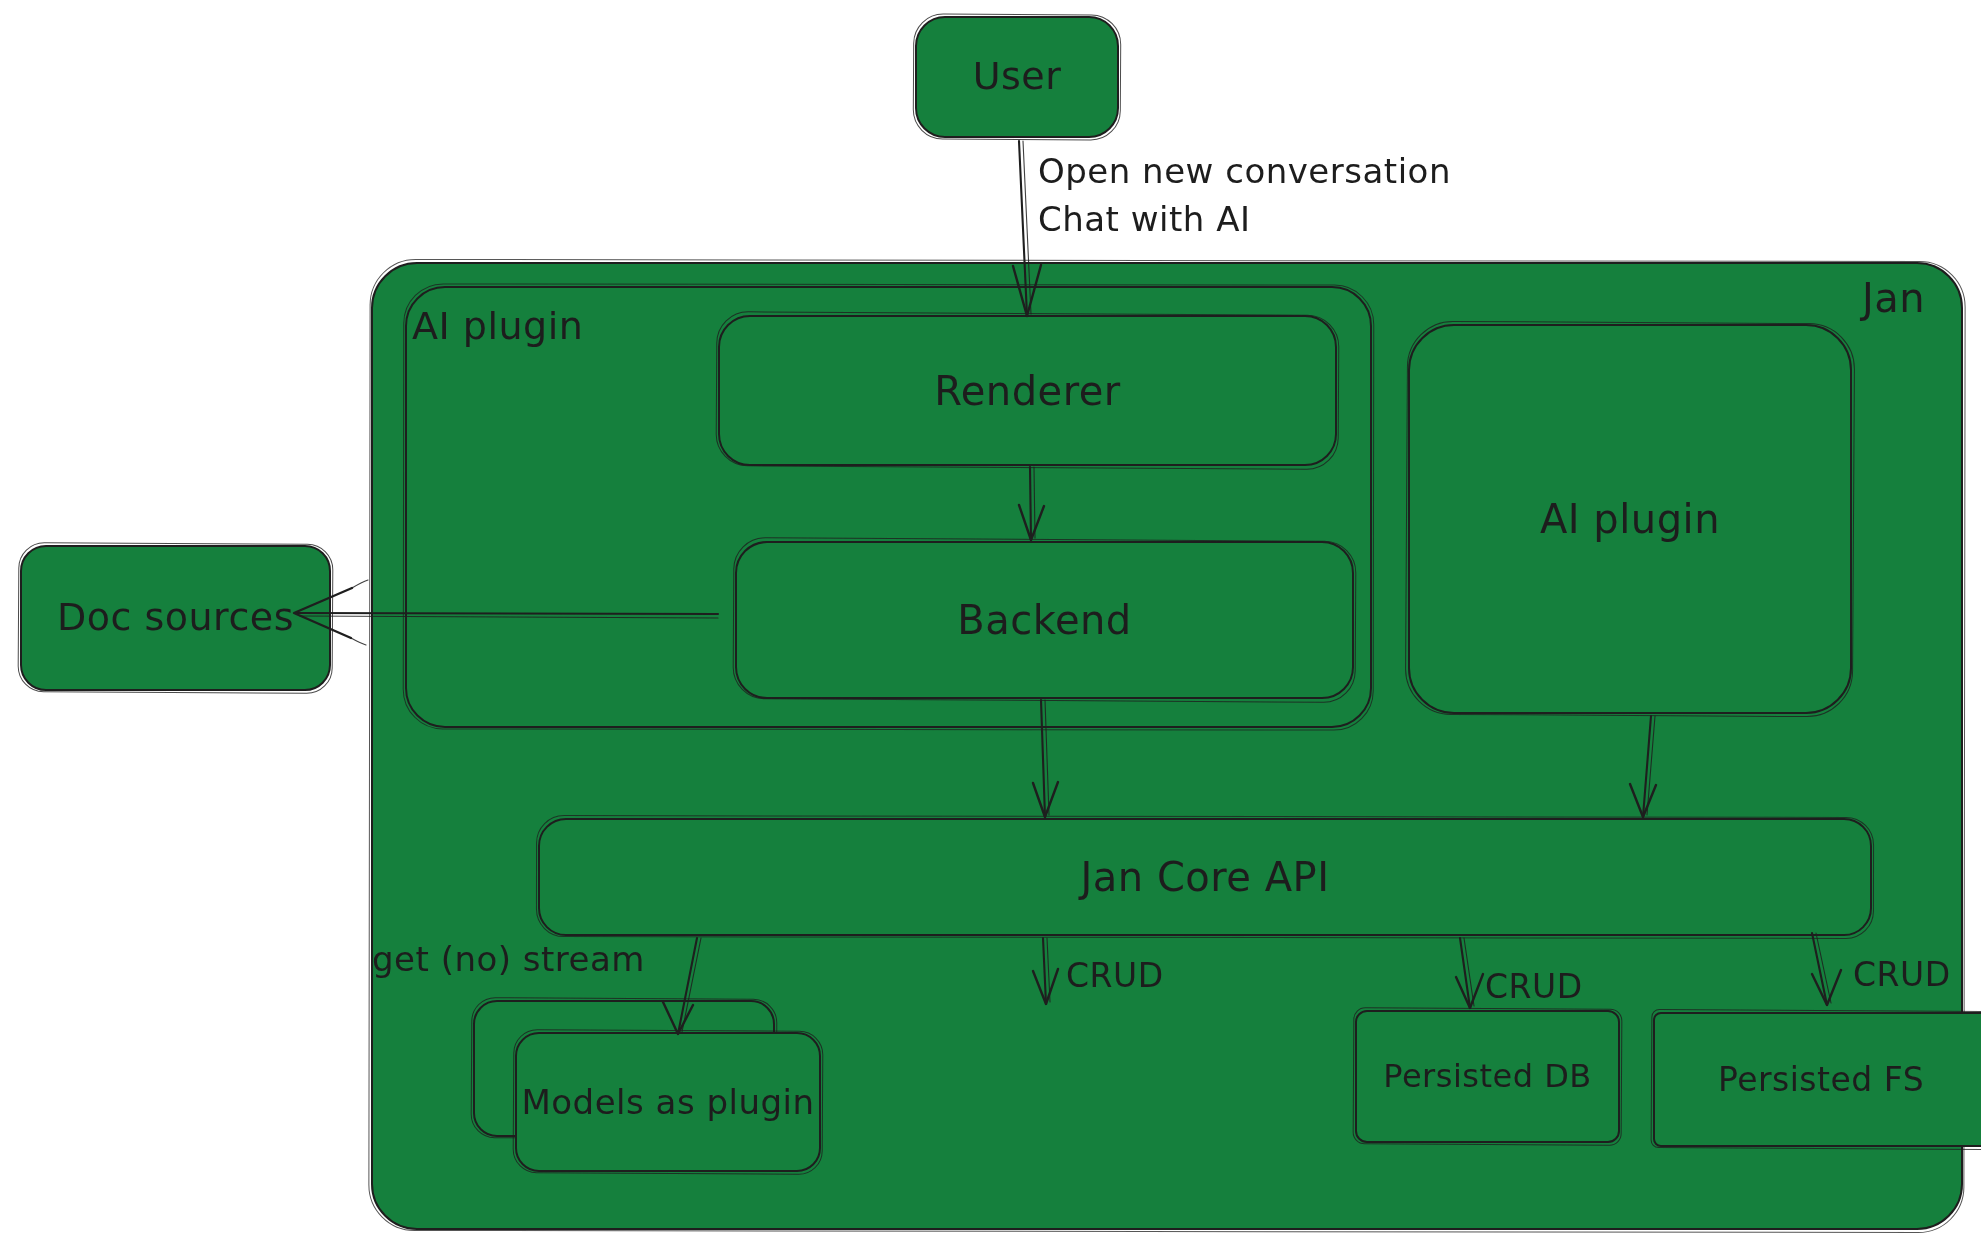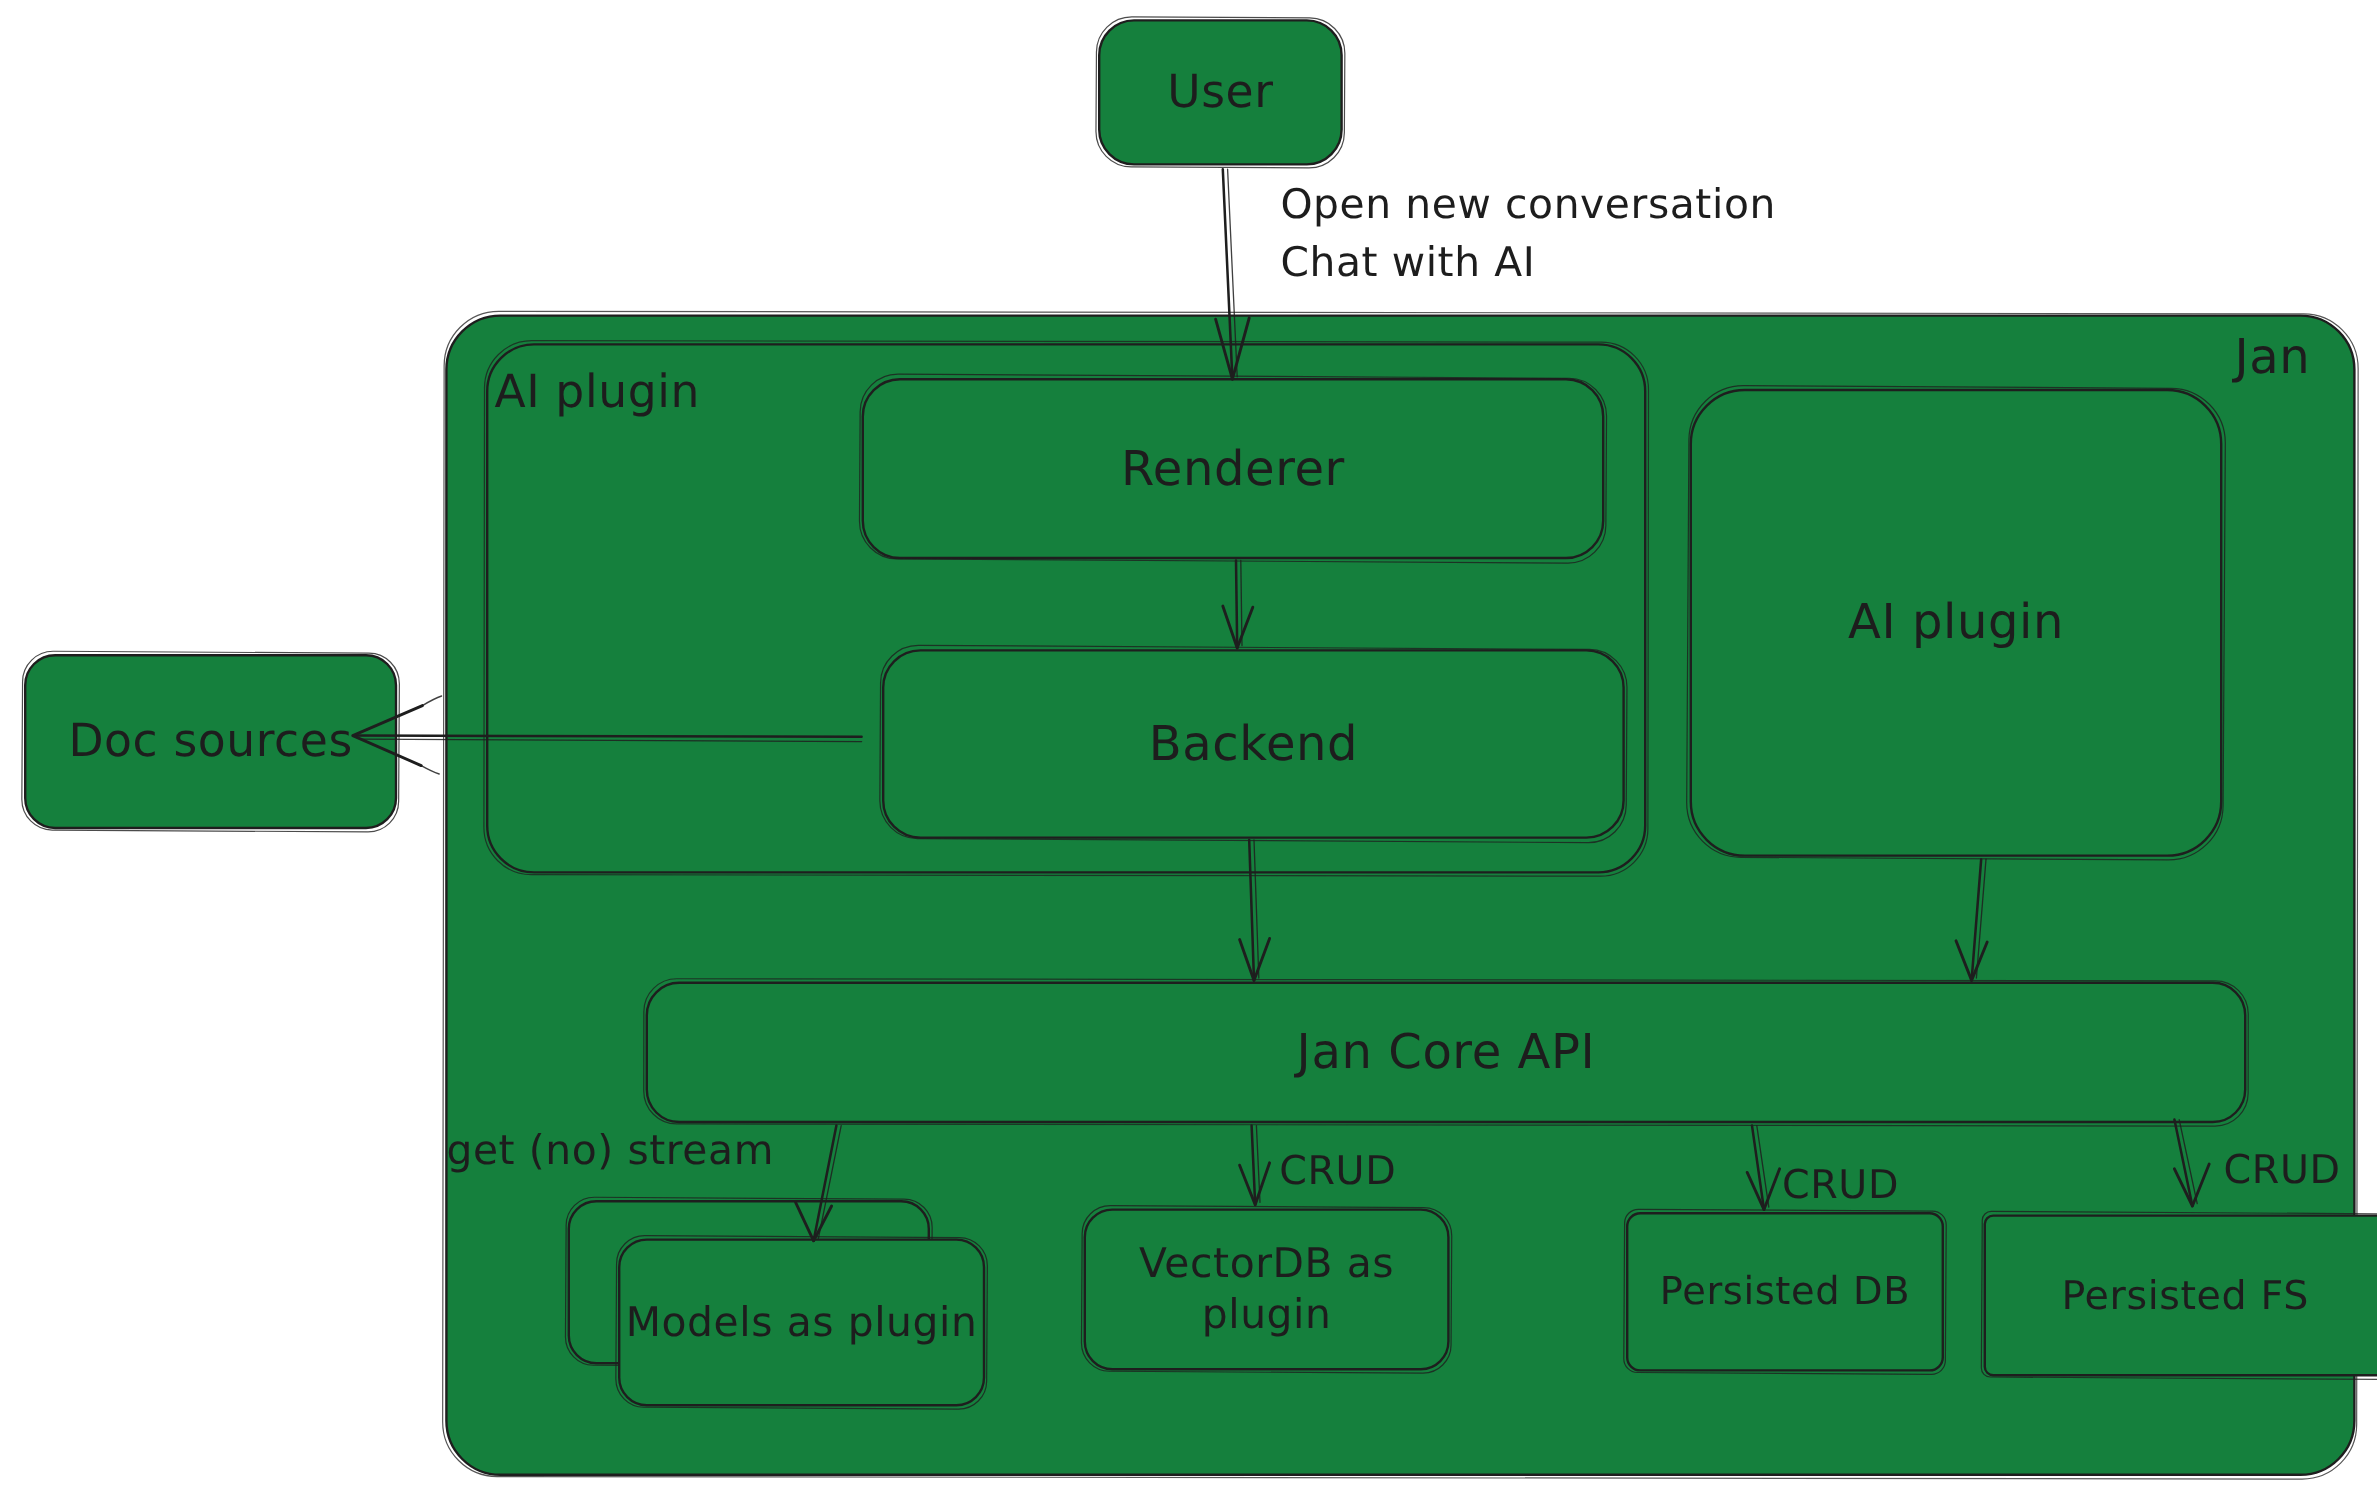--- a/index.html
+++ b/index.html
@@ -92,21 +92,21 @@
   .float-label {
     position: absolute;
     z-index: 5;
     font-size: 34px;
     letter-spacing: 0.5px;
     white-space: pre-line;
     line-height: 1.4;
   }
   .lbl-jan        { left: 1862px; top: 270px;  font-size: 40px; }
   .lbl-group      { left: 412px;  top: 300px;  font-size: 38px; }
-  .lbl-userflow   { left: 1038px; top: 148px; margin-left: 29px; }
+  .lbl-userflow   { left: 1038px; top: 148px; }
   .lbl-getstream  { left: 372px;  top: 936px; }
   .lbl-crud-v     { left: 1066px; top: 953px;  font-size: 33px; }
   .lbl-crud-db    { left: 1485px; top: 964px;  font-size: 33px; }
   .lbl-crud-fs    { left: 1853px; top: 952px;  font-size: 33px; }
 
   
   .arrows {
     position: absolute;
     left: 0; top: 0;
     width: 1981px;
@@ -158,23 +158,20 @@
 
   <div class="node sketch-wide box-jancore">
     <span class="node-label">Jan Core API</span>
   </div>
 
   <div class="node sketch box-modelsback"></div>
   <div class="node sketch box-modelsfront">
     <span class="node-label wrap">Models as plugin</span>
   </div>
 
-  <div class="node sketch box-vectordb">
-    <span class="node-label wrap">VectorDB as plugin</span>
-  </div>
 
   <div class="node sketch box-pdb">
     <span class="node-label">Persisted DB</span>
   </div>
 
   <div class="node sketch box-pfs">
     <span class="node-label">Persisted FS</span>
   </div>
 
   <div class="float-label lbl-userflow">Open new conversation

